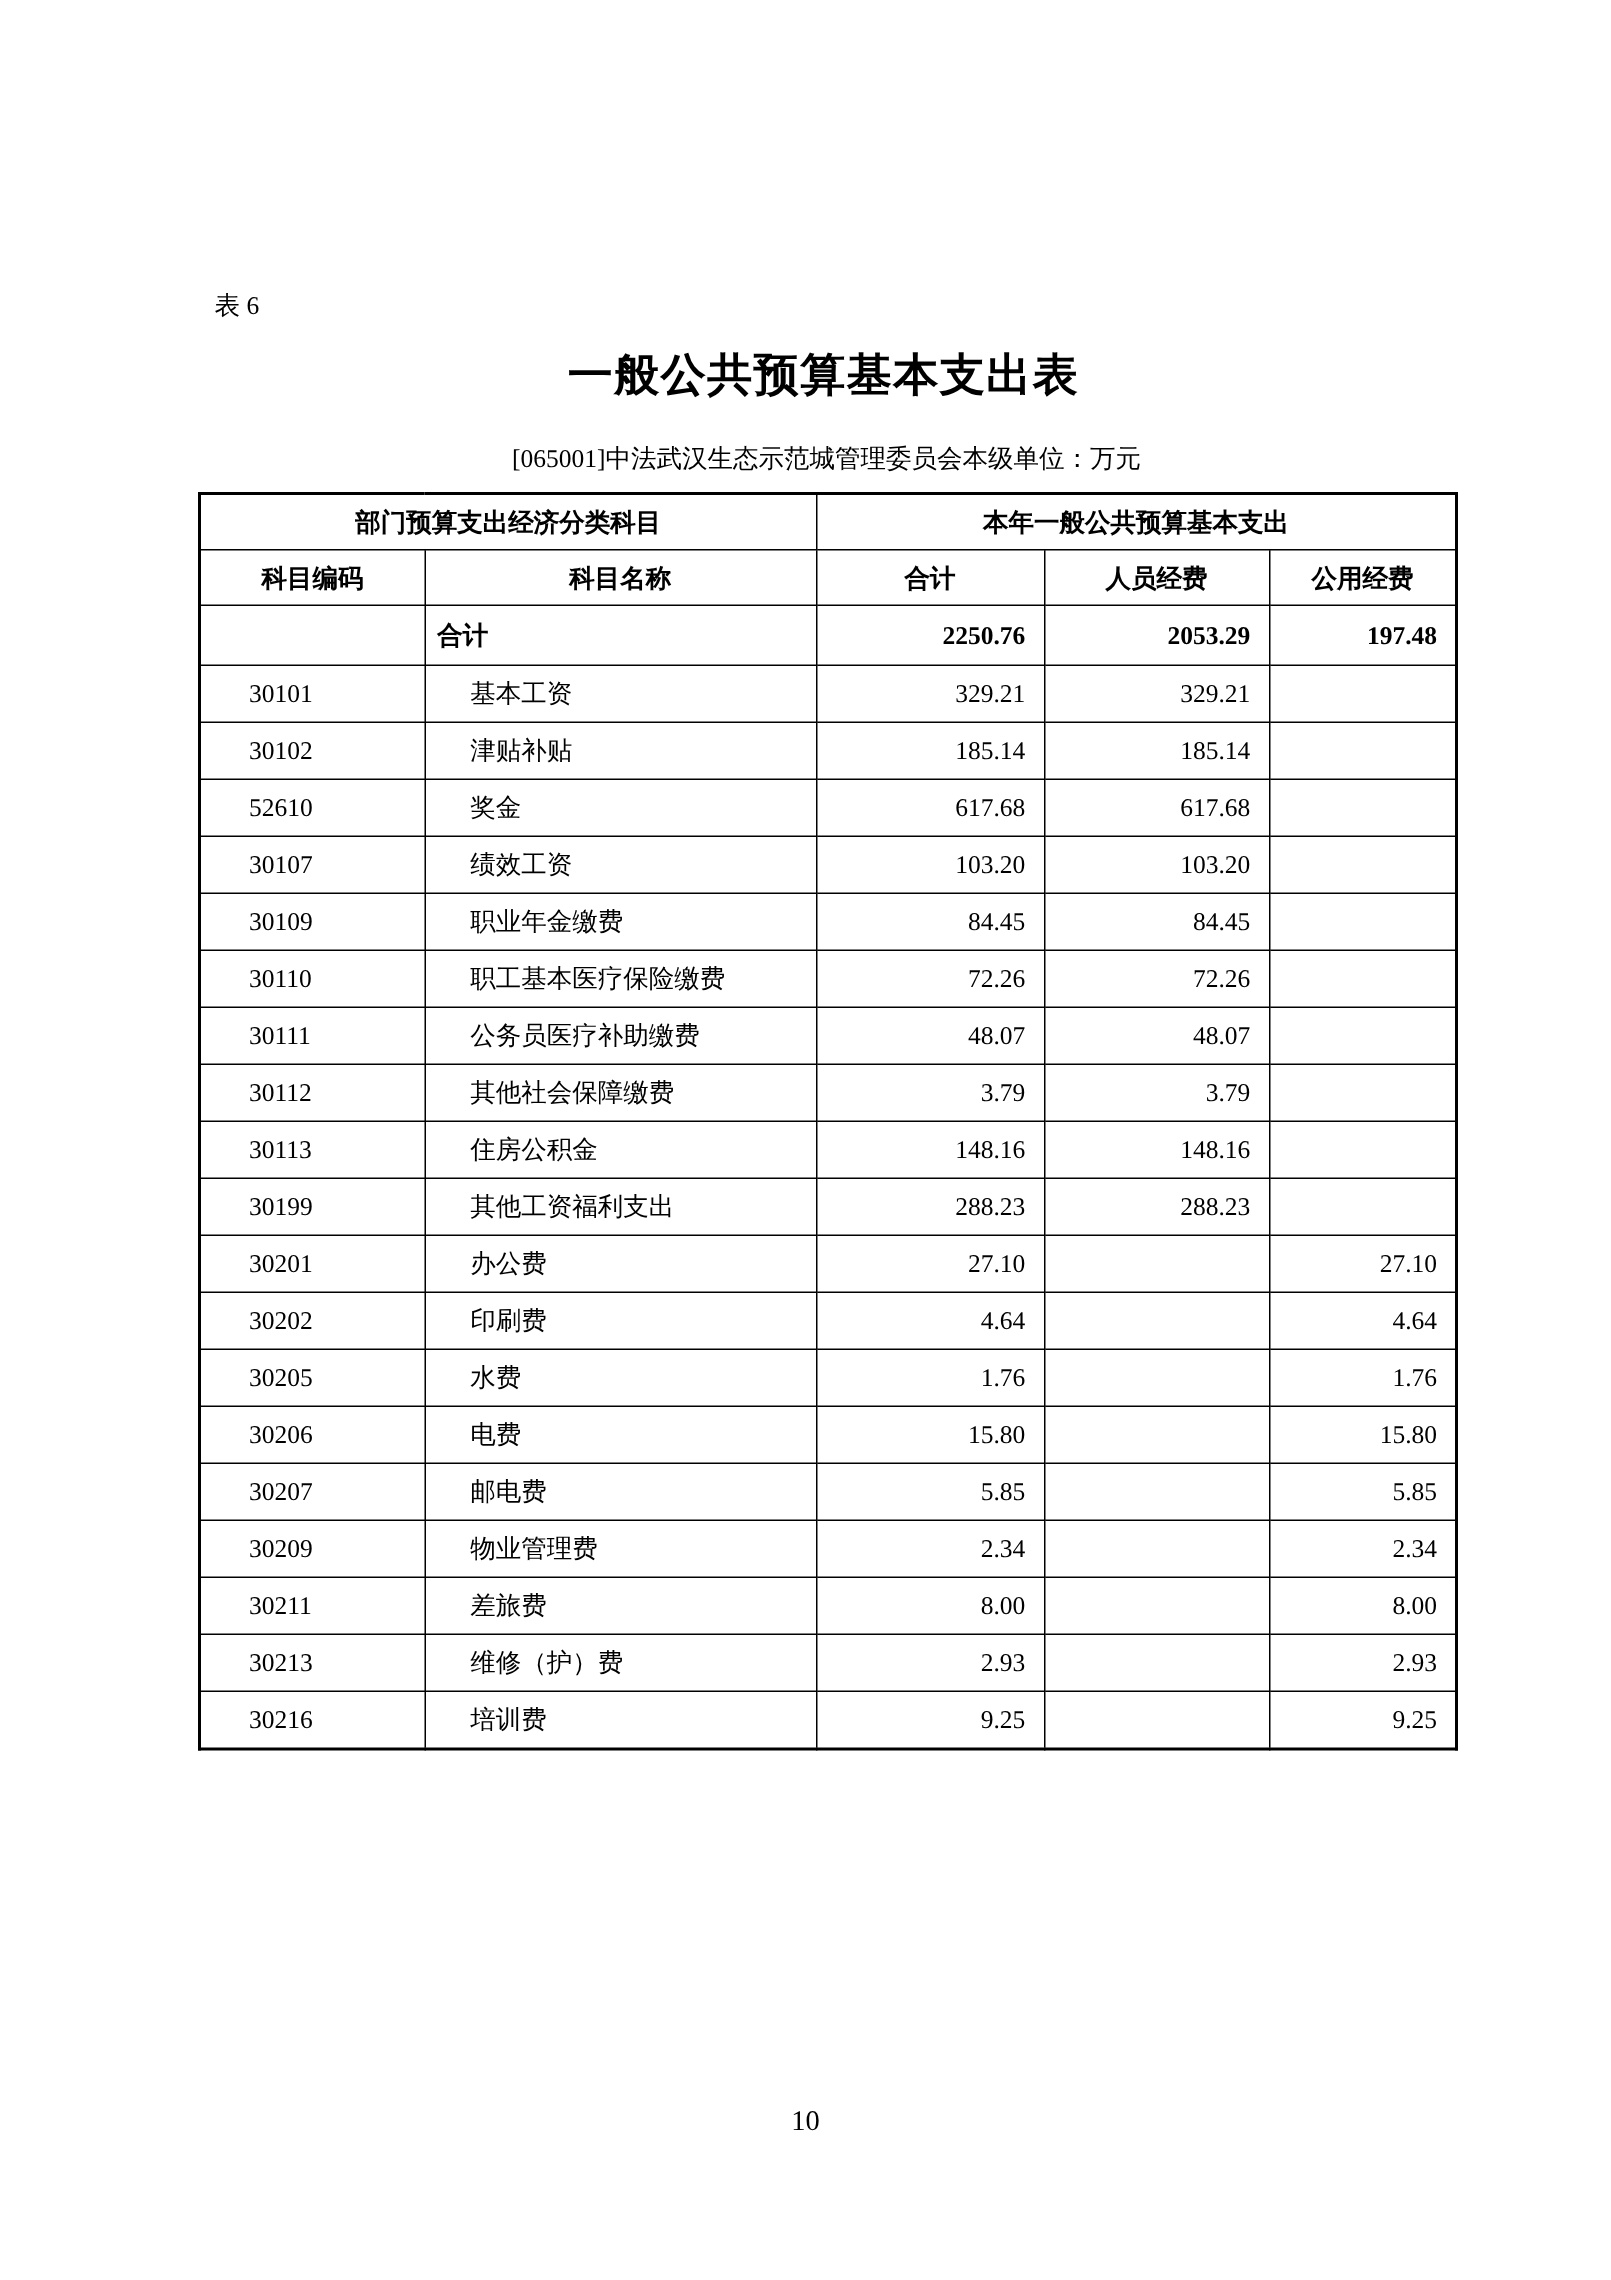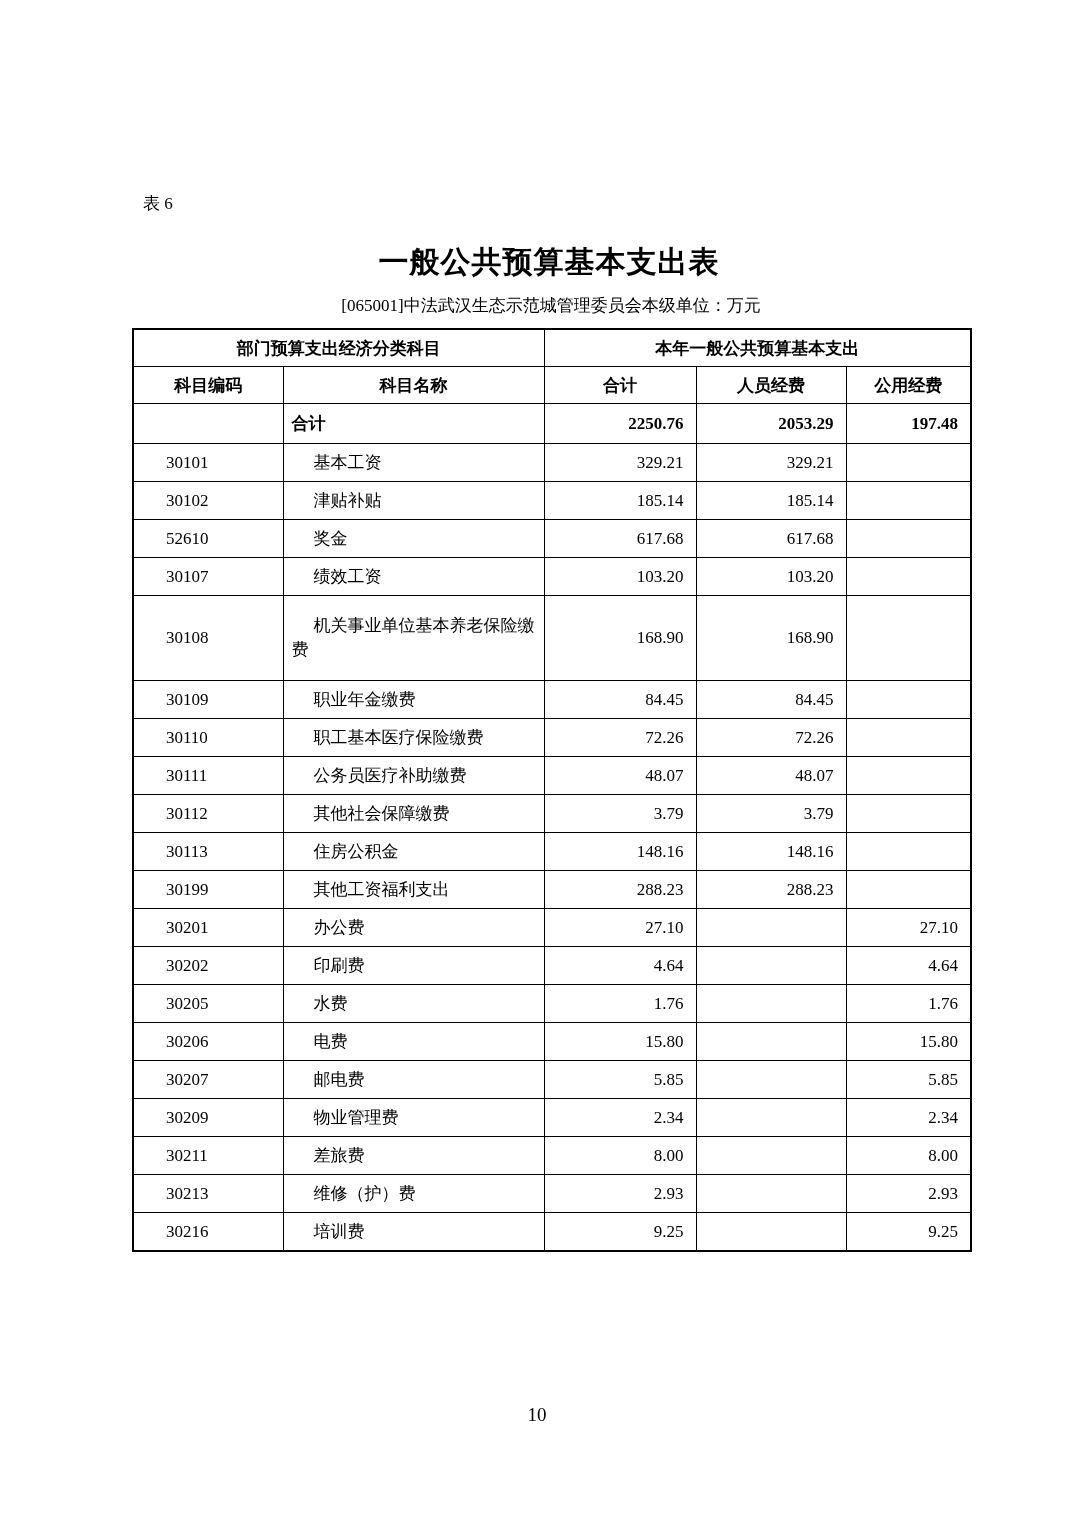--- a/index.html
+++ b/index.html
@@ -18,21 +18,21 @@
     position: absolute;
     left: 143px;
     top: 192px;
     font-size: 17px;
   }
   .doc-title {
     position: absolute;
     left: 0;
     right: 0;
     top: 230px;
-    margin: 12px;
+    margin: 0;
     text-align: center;
     font-size: 30px;
     font-weight: bold;
     font-family: "DejaVu Sans", "Liberation Sans", sans-serif;
     letter-spacing: 1px;
     padding-left: 24px;
   }
   .caption-row {
     position: absolute;
     left: 132px;
@@ -149,27 +149,20 @@
     <td class="col-num">617.68</td>
     <td class="col-num"></td>
   </tr>
         <tr class="data-row sub-row">
     <td class="col-code">30107</td>
     <td class="col-name">绩效工资</td>
     <td class="col-num">103.20</td>
     <td class="col-num">103.20</td>
     <td class="col-num"></td>
   </tr>
-        <tr class="data-row sub-row tall-row">
-    <td class="col-code">30108</td>
-    <td class="col-name">机关事业单位基本养老保险缴费</td>
-    <td class="col-num">168.90</td>
-    <td class="col-num">168.90</td>
-    <td class="col-num"></td>
-  </tr>
         <tr class="data-row sub-row">
     <td class="col-code">30109</td>
     <td class="col-name">职业年金缴费</td>
     <td class="col-num">84.45</td>
     <td class="col-num">84.45</td>
     <td class="col-num"></td>
   </tr>
         <tr class="data-row sub-row">
     <td class="col-code">30110</td>
     <td class="col-name">职工基本医疗保险缴费</td>

